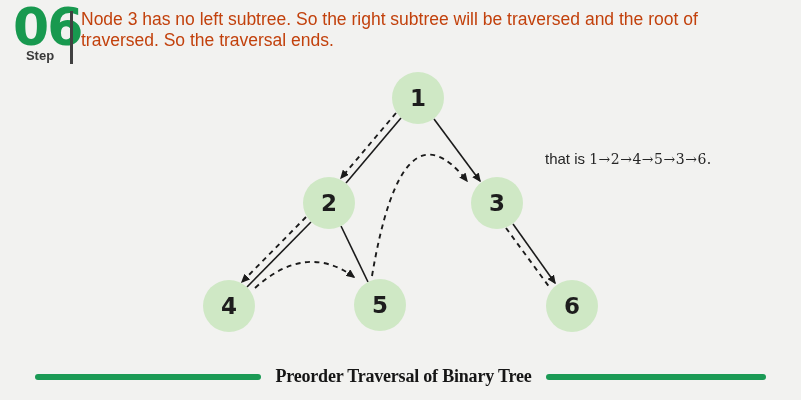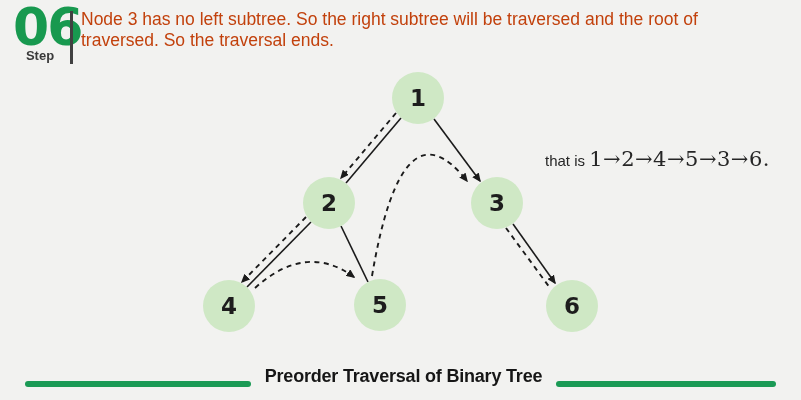--- a/index.html
+++ b/index.html
@@ -69,32 +69,33 @@
   .side-note {
     position: absolute;
     left: 545px; top: 149px;
     font-size: 15px;
     line-height: 20px;
     color: #262626;
     white-space: nowrap;
   }
   .sequence {
     font-family: "DejaVu Serif", serif;
-    font-size: 21px;
+    font-size: 14px;
     letter-spacing: 0.5px;
   }
 
   
   .footer {
     position: absolute;
     left: 0; right: 0; top: 366px;
     display: flex;
-    align-items: flex-end;
+    align-items: center;
     justify-content: center;
     gap: 14px;
+    font-family: Liberation Serif, serif;
   }
   .footer-line {
     height: 6px;
     border-radius: 3px;
     background: #1b9a55;
   }
   .footer-line.left  { width: 226px; }
   .footer-line.right { width: 220px; }
   .footer-title {
     font-size: 18px;

